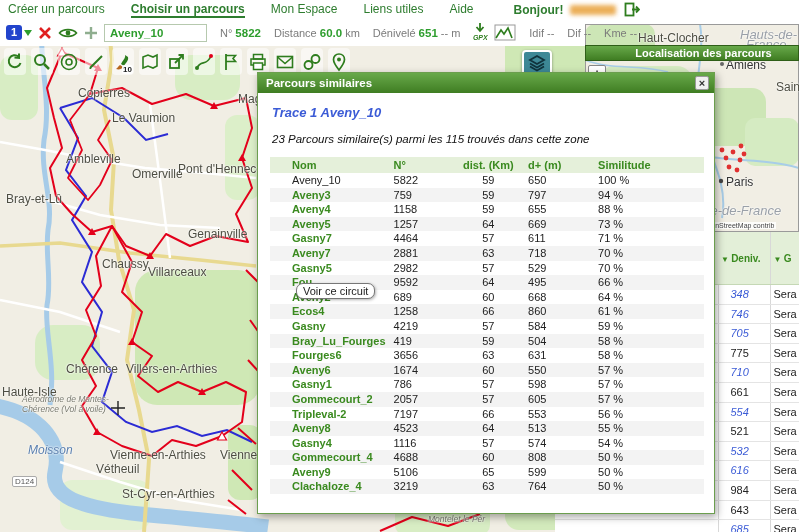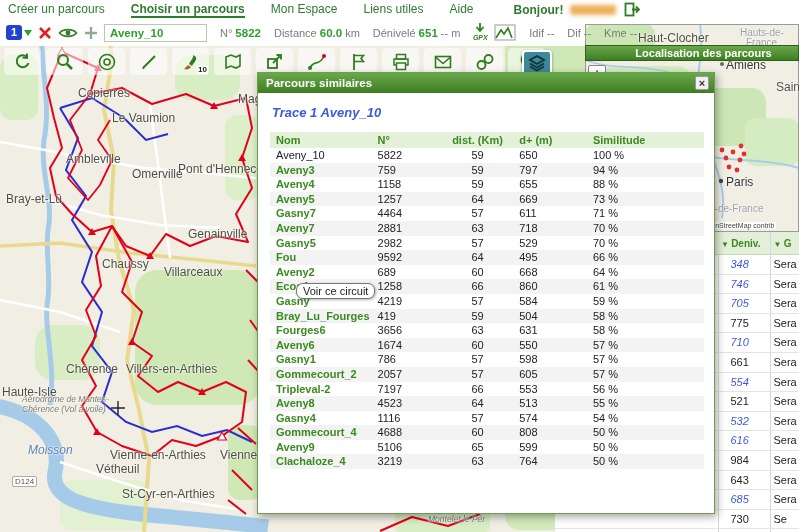--- a/index.html
+++ b/index.html
@@ -30,50 +30,50 @@
                   padding-left:5px;cursor:pointer;overflow:hidden;}
   .lbl{color:#7b7b7b;}
   .lbl.sm{margin-left:3px;}
   .ml{margin-left:13px;}
   .val{color:var(--value-green);font-weight:bold;font-size:11.5px;margin-left:3px;}
   .gpx{display:inline-flex;flex-direction:column;align-items:center;line-height:8px;cursor:pointer;margin-left:12px;}
   .gpx-t{font-size:7px;font-weight:bold;color:var(--accent-green);font-style:italic;}
 
   
   .map-icons{position:absolute;top:48px;left:4px;z-index:9;display:flex;gap:5px;}
-  .map-icon{width:37px;height:27px;background:rgba(255,255,255,.55);border-radius:4px;position:relative;
+  .map-icon{width:22px;height:27px;background:rgba(255,255,255,.55);border-radius:4px;position:relative;
             display:flex;align-items:center;justify-content:center;cursor:pointer;}
   .brush-badge{position:absolute;right:1px;bottom:1px;font-size:8px;font-weight:bold;color:#222;
                background:rgba(255,255,255,.9);border-radius:2px;padding:0 1px;}
   .layers-btn{position:absolute;left:522px;top:50px;width:30px;height:30px;background:var(--teal-button);
               border:2px solid #fff;border-radius:4px;box-shadow:0 1px 3px rgba(0,0,0,.4);z-index:9;
               display:flex;align-items:center;justify-content:center;cursor:pointer;box-sizing:border-box;}
 
   
   .labels-layer{position:absolute;inset:0;z-index:6;pointer-events:none;}
   .map-label{position:absolute;font-size:12px;color:#4d4d42;white-space:nowrap;
              text-shadow:0 0 2px #fff,0 0 2px #fff;}
   .map-label.small-it{font-style:italic;font-size:8.5px;color:#7a7a6e;max-width:118px;white-space:normal;}
   .map-label.water{color:#5a7fae;font-style:italic;}
   .map-label.ref{background:#fff;border:1px solid #aaa;border-radius:2px;font-size:8px;padding:0 2px;color:#555;}
-  .map-label.region{color:#9aa0a8;font-size:10px;}
+  .map-label.region{color:#9aa0a8;font-style:italic;font-size:13px;}
   .map-label.city{color:#333;}
   .map-label.attr{font-size:7px;color:#444;background:rgba(255,255,255,.85);padding:0 2px;}
 
   
   .panel-title{position:absolute;left:585px;top:45px;width:214px;height:16px;z-index:7;box-sizing:border-box;
                background:linear-gradient(var(--header-gradient-top),var(--header-gradient-bottom));
                border:1px solid #2f5e18;color:#fff;font-weight:bold;font-size:11px;text-align:center;line-height:14px;padding-left:23px;}
   .zoom-btn{position:absolute;left:588px;top:65px;width:18px;height:18px;background:#fff;border:1px solid #888;
             border-radius:2px;z-index:7;font-size:13px;font-weight:bold;color:#333;text-align:center;
             line-height:16px;cursor:pointer;box-sizing:border-box;}
   .results-panel{position:absolute;left:555px;top:232px;width:244px;height:300px;background:#fff;z-index:5;overflow:hidden;}
   .res-table{border-collapse:collapse;table-layout:fixed;width:244px;font-size:11px;}
   .res-table th{background:#e3efd8;color:var(--link-green);font-size:10px;font-weight:bold;text-align:left;
-                height:20px;padding:1px 3px;border-bottom:1px solid #c5d8b5;}
+                height:20px;padding:16px 3px;border-bottom:1px solid #c5d8b5;}
   .res-table td{height:18.6px;line-height:18.6px;padding:0 3px;border-bottom:1px solid #e4e4e4;
                 white-space:nowrap;overflow:hidden;color:#222;}
   .res-table .c-deniv{padding-left:12px;border-left:1px solid #d8d8d8;}
   .res-table .c-g{border-left:1px solid #d8d8d8;}
   .res-table td.em{color:var(--link-blue);font-style:italic;}
   .res-table .c-km{text-align:right;}
   .res-table .c-nom{color:var(--link-green);cursor:pointer;}
   .sort::before{content:"▼ ";color:var(--link-green);font-size:8px;}
 
   
@@ -84,21 +84,21 @@
   .modal-close{position:absolute;right:5px;top:3px;width:14px;height:14px;background:#f0f0f0;border:1px solid #999;
                font-size:11px;line-height:12px;text-align:center;color:#333;cursor:pointer;border-radius:2px;
                box-sizing:border-box;font-weight:bold;}
   .trace-title{color:var(--link-blue);font-weight:bold;font-style:italic;font-size:13px;margin:12px 0 0 14px;}
   .modal-sub{font-style:italic;font-size:11.5px;margin:13px 0 0 14px;color:#111;}
   .sim-table{margin:12px 12px 0 12px;border-collapse:collapse;width:434px;font-size:11px;}
   .sim-table th{background:#e5f0da;color:var(--link-green);font-weight:bold;text-align:left;height:16px;
                 padding:0 4px;cursor:pointer;}
   .sim-table td{height:14.6px;line-height:14.6px;padding:0 4px;color:#222;white-space:nowrap;overflow:hidden;}
   .sim-table tbody tr:nth-child(even) td{background:#f3f3f3;}
-  .sim-table .h0,.sim-table .c-nom{padding-left:6px;}
+  .sim-table .h0,.sim-table .c-nom{padding-left:22px;}
   .sim-table .h2,.sim-table .c-dist{text-align:center;}
   .sim-table .h4,.sim-table .c-sim{padding-left:12px;}
   .sim-table td.link{color:var(--link-green);cursor:pointer;font-weight:bold;}
   .tooltip{position:absolute;left:38px;top:210px;background:#fff;border:1px solid #777;border-radius:7px;
            box-shadow:1px 1px 3px rgba(0,0,0,.3);font-size:11px;padding:1px 6px;white-space:nowrap;z-index:30;color:#222;}
 </style>
 </head>
 <body>
 
 <div class="page">
@@ -183,21 +183,21 @@
 
   <div class="labels-layer">
       <span class="map-label" style="left: 78px; top: 86px;">Copierres</span>
       <span class="map-label" style="left: 112px; top: 111px;">Le Vaumion</span>
       <span class="map-label" style="left: 66px; top: 152px;">Ambleville</span>
       <span class="map-label" style="left: 132px; top: 167px;">Omerville</span>
       <span class="map-label" style="left: 178px; top: 162px;">Pont d'Hennecourt</span>
       <span class="map-label" style="left: 6px; top: 192px;">Bray-et-Lû</span>
       <span class="map-label" style="left: 188px; top: 227px;">Genainville</span>
       <span class="map-label" style="left: 102px; top: 257px;">Chaussy</span>
-      <span class="map-label" style="left: 164px; top: 265px;">Villarceaux</span>
+      <span class="map-label" style="left: 148px; top: 265px;">Villarceaux</span>
       <span class="map-label" style="left: 66px; top: 362px;">Chérence</span>
       <span class="map-label" style="left: 126px; top: 362px;">Villers-en-Arthies</span>
       <span class="map-label" style="left: 2px; top: 385px;">Haute-Isle</span>
       <span class="map-label small-it" style="left: 22px; top: 394px;">Aérodrome de Mantes-Chérence (Vol à voile)</span>
       <span class="map-label water" style="left: 28px; top: 443px;">Moisson</span>
       <span class="map-label" style="left: 110px; top: 448px; text-align: right;">Vienne-en-Arthies</span>
       <span class="map-label" style="left: 96px; top: 462px;">Vétheuil</span>
       <span class="map-label" style="left: 220px; top: 448px;">Vienne-</span>
       <span class="map-label" style="left: 122px; top: 487px;">St-Cyr-en-Arthies</span>
       <span class="map-label" style="left: 238px; top: 92px;">Mag</span>
@@ -502,20 +502,21 @@
         </svg>
     </span>
   </div>
 
   <div class="modal">
     <div class="modal-header">
       <span>Parcours similaires</span>
       <span class="modal-close">×</span>
     </div>
     <div class="trace-title">Trace 1 Aveny_10</div>
+    <div class="modal-sub">23 Parcours similaire(s) parmi les 115 trouvés dans cette zone</div>
     <table class="sim-table">
       <colgroup>
           <col style="width:85px">
           <col style="width:70px">
           <col style="width:80px">
           <col style="width:70px">
           <col style="width:129px">
         </colgroup>
       <thead>
           <tr>

